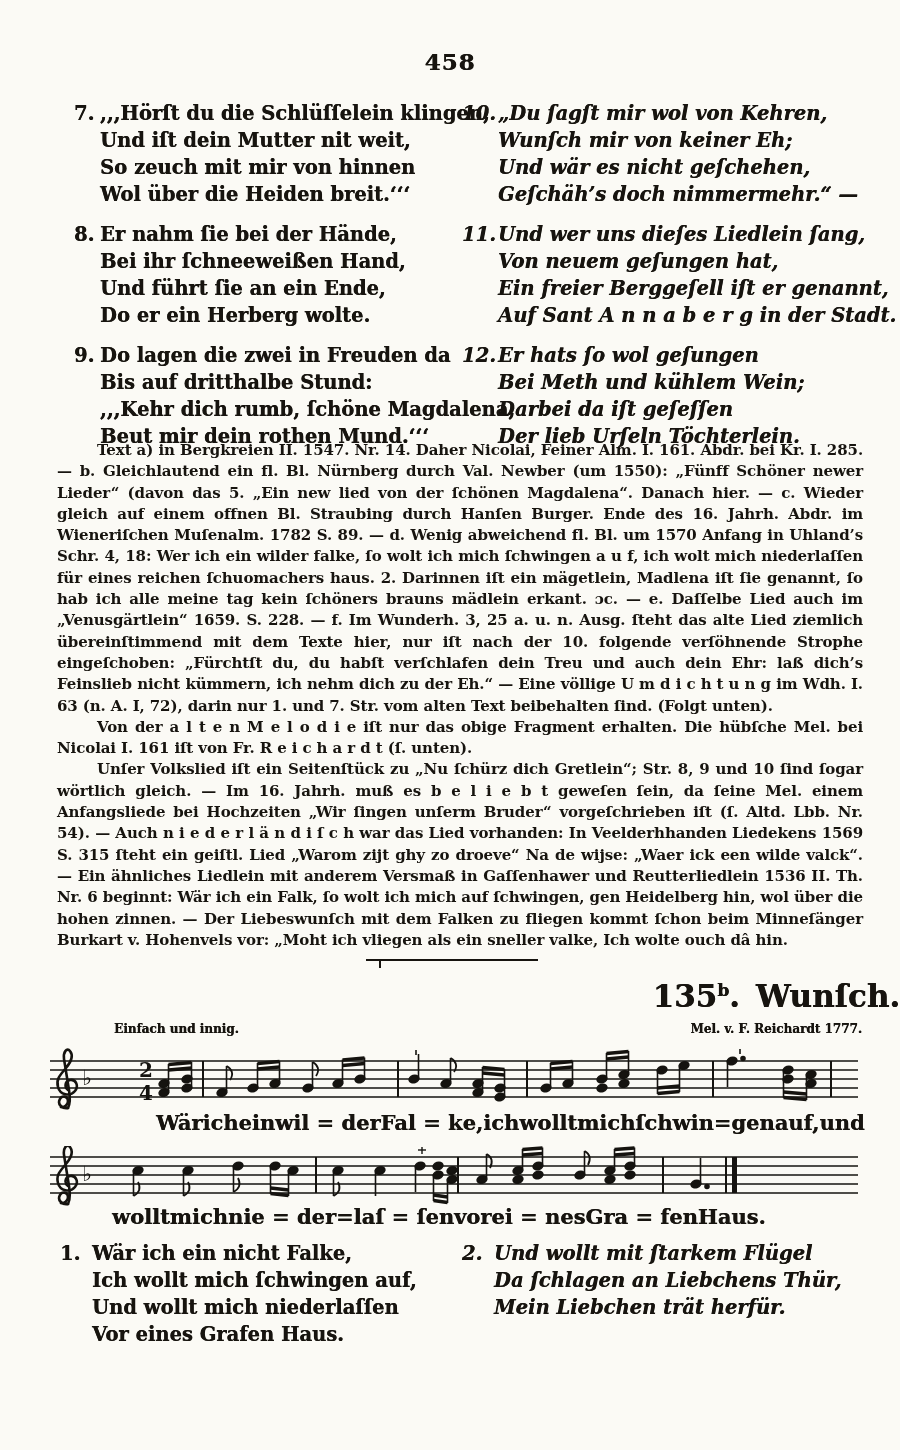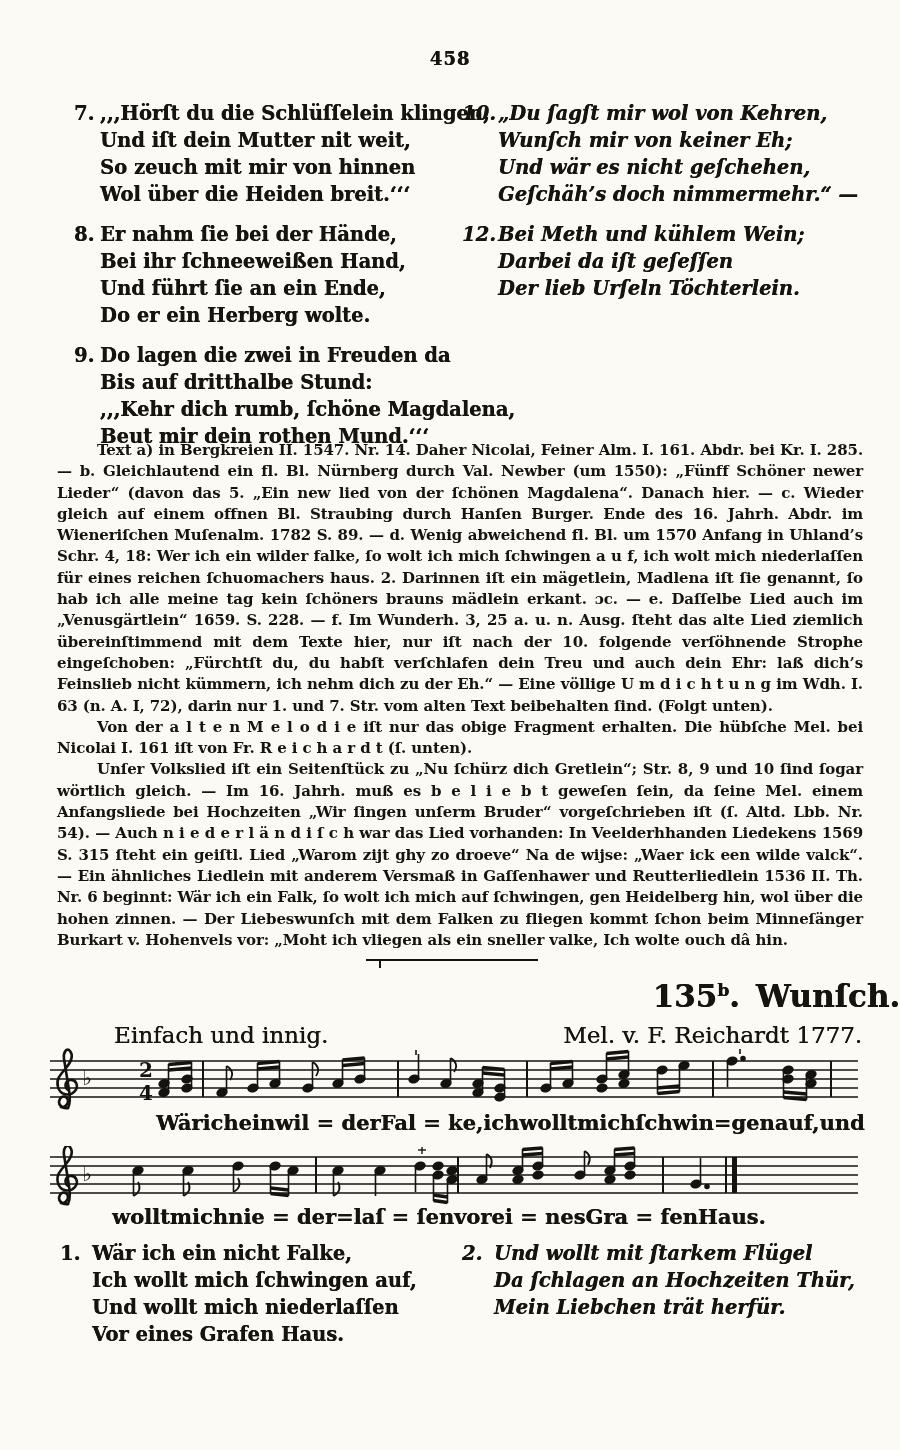--- a/index.html
+++ b/index.html
@@ -7,21 +7,21 @@
     width:900px;height:1450px;
     background:#fbfaf5;
     font-family:"DejaVu Serif", serif;
     color:#17140f;
     overflow:hidden;
   }
   .page{position:relative;width:900px;height:1450px;overflow:hidden;}
 
   .page-number{
     position:absolute;top:48px;left:0;width:900px;
-    text-align:center;font-size:18px;font-weight:bold;letter-spacing:1px;
+    text-align:center;font-size:23px;font-weight:bold;letter-spacing:1px;
     text-shadow:0.4px 0 0 currentColor;
   }
 
   
   .verse{position:relative;margin:0 0 13px 0;font-size:19.5px;line-height:27px;
     font-weight:bold;text-shadow:0.35px 0 0 currentColor;}
   .verse .vnum{position:absolute;left:0;top:0;}
   .verse .vbody{display:block;}
   .vline{white-space:nowrap;}
 
@@ -45,21 +45,21 @@
 
   
   .song-title{position:absolute;top:978px;left:0;width:900px;margin:0;
     text-align:right;font-size:31px;font-weight:bold;
     text-shadow:0.5px 0 0 currentColor;}
   .song-title sup{font-size:17px;}
   .song-title .title-word{margin-left:16px;}
 
   .tempo-row{position:absolute;top:1022px;left:114px;width:748px;
     display:flex;justify-content:space-between;
-    font-size:23px;font-weight:normal;text-shadow:0.35px 0 0 currentColor;}
+    font-size:12px;font-weight:bold;text-shadow:0.35px 0 0 currentColor;}
 
   
   .staff{position:absolute;left:50px;}
   .staff1{top:1044px;}
   .staff2{top:1146px;}
   .staff text.flat{font-family:"DejaVu Sans",sans-serif;font-size:21px;fill:#15130f;}
   .staff text.tsig{font-family:"DejaVu Serif",serif;font-size:20px;font-weight:bold;
     fill:#15130f;text-anchor:middle;}
 
   .lyrics{position:absolute;display:flex;justify-content:space-between;
@@ -115,22 +115,32 @@
       <div class="verse">
         <span class="vnum">10.</span>
         <span class="vbody">
           <div class="vline">„Du ſagſt mir wol von Kehren,</div>
           <div class="vline">Wunſch mir von keiner Eh;</div>
           <div class="vline">Und wär es nicht geſchehen,</div>
           <div class="vline">Geſchäh’s doch nimmermehr.“ —</div>
         </span>
       </div>
       <div class="verse">
+        <span class="vnum">11.</span>
+        <span class="vbody">
+          <div class="vline">Und wer uns dieſes Liedlein ſang,</div>
+          <div class="vline">Von neuem geſungen hat,</div>
+          <div class="vline">Ein freier Berggeſell iſt er genannt,</div>
+          <div class="vline">Auf Sant A n n a b e r g in der Stadt.</div>
+        </span>
+      </div>
+      <div class="verse">
         <span class="vnum">12.</span>
         <span class="vbody">
+          <div class="vline">Er hats ſo wol geſungen</div>
           <div class="vline">Bei Meth und kühlem Wein;</div>
           <div class="vline">Darbei da iſt geſeſſen</div>
           <div class="vline">Der lieb Urſeln Töchterlein.</div>
         </span>
       </div>
     </div>
   </section>
 
   <section class="commentary">
     <p>Text a) in Bergkreien II. 1547. Nr. 14. Daher Nicolai, Feiner Alm. I. 161. Abdr. bei Kr. I. 285. — b. Gleichlautend ein fl. Bl. Nürnberg durch Val. Newber (um 1550): „Fünff Schöner newer Lieder“ (davon das 5. „Ein new lied von der ſchönen Magdalena“. Danach hier. — c. Wieder gleich auf einem offnen Bl. Straubing durch Hanſen Burger. Ende des 16. Jahrh. Abdr. im Wieneriſchen Muſenalm. 1782 S. 89. — d. Wenig abweichend fl. Bl. um 1570 Anfang in Uhland’s Schr. 4, 18: Wer ich ein wilder falke, ſo wolt ich mich ſchwingen a u f, ich wolt mich niederlaſſen für eines reichen ſchuomachers haus. 2. Darinnen iſt ein mägetlein, Madlena iſt ſie genannt, ſo hab ich alle meine tag kein ſchöners brauns mädlein erkant. ɔc. — e. Daſſelbe Lied auch im „Venusgärtlein“ 1659. S. 228. — f. Im Wunderh. 3, 25 a. u. n. Ausg. ſteht das alte Lied ziemlich übereinſtimmend mit dem Texte hier, nur iſt nach der 10. folgende verſöhnende Strophe eingeſchoben: „Fürchtſt du, du habſt verſchlafen dein Treu und auch dein Ehr: laß dich’s Feinslieb nicht kümmern, ich nehm dich zu der Eh.“ — Eine völlige U m d i c h t u n g im Wdh. I. 63 (n. A. I, 72), darin nur 1. und 7. Str. vom alten Text beibehalten ſind.  (Folgt unten).</p>
@@ -372,20 +382,20 @@
           <div class="vline">Und wollt mich niederlaſſen</div>
           <div class="vline">Vor eines Grafen Haus.</div>
         </span>
       </div>
     </div>
     <div class="vcol vcol-right">
       <div class="verse">
         <span class="vnum">2.</span>
         <span class="vbody">
           <div class="vline">Und wollt mit ſtarkem Flügel</div>
-          <div class="vline">Da ſchlagen an Hochzeiten Thür,</div>
+          <div class="vline">Da ſchlagen an Liebchens Thür,</div>
           <div class="vline">Mein Liebchen trät herfür.</div>
         </span>
       </div>
     </div>
   </section>
 
 </div>
 
 </body></html>

